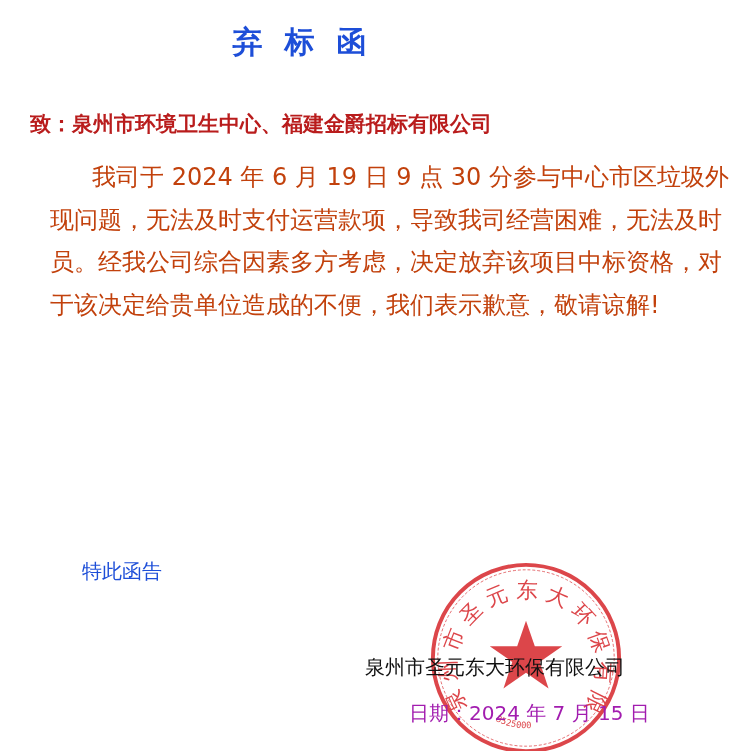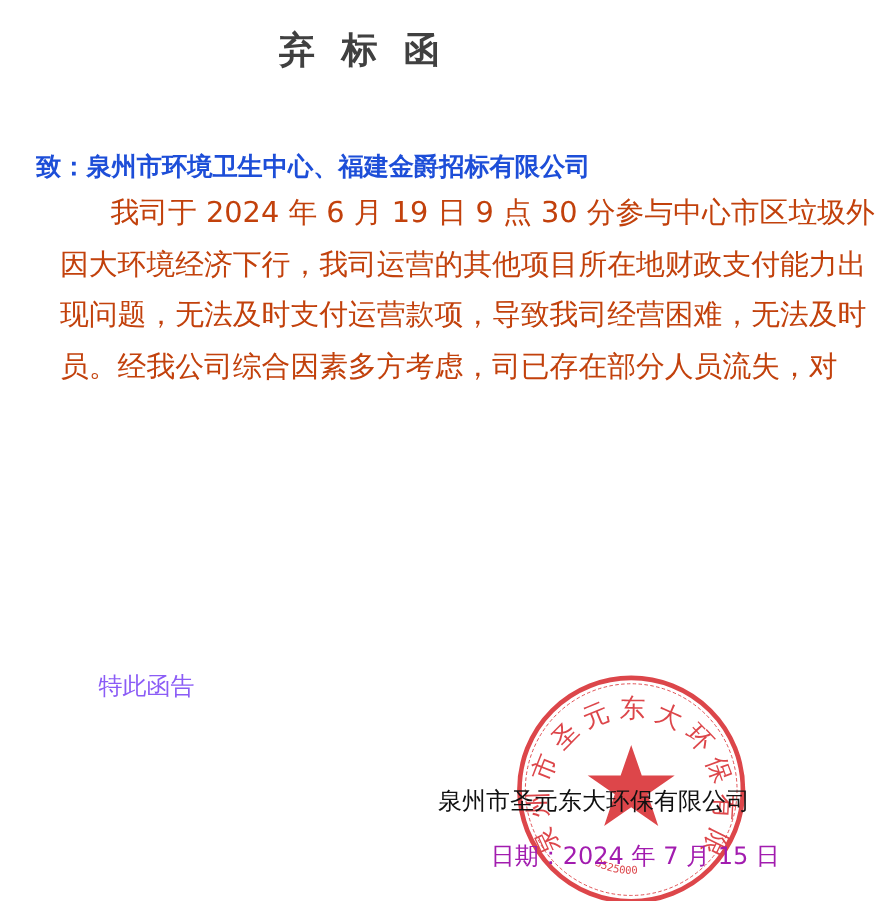--- a/index.html
+++ b/index.html
@@ -18,29 +18,29 @@
   .title {
     position: absolute;
     top: 22px;
     left: 0;
     width: 599px;
     text-align: center;
     font-size: 30px;
     font-weight: bold;
     letter-spacing: 22px;
     text-indent: 22px;
-    color: #404040;
+    color: #1d4ed8;
   }
   .addressee {
     position: absolute;
-    top: 125px;
+    top: 110px;
     left: 30px;
     font-size: 21px;
     font-weight: bold;
-    color: #1d4ed8;
+    color: #b91c1c;
     white-space: nowrap;
   }
   .body-lines {
     position: absolute;
     top: 160px;
     left: 50px;
     width: 620px;
   }
   .line {
     height: 42.7px;
@@ -50,21 +50,21 @@
     color: #c2410c;
   }
   .line.indent {
     padding-left: 42px;
   }
   .closing {
     position: absolute;
     top: 558px;
     left: 82px;
     font-size: 20px;
-    color: #8b5cf6;
+    color: #1d4ed8;
   }
   .seal {
     position: absolute;
     left: 428px;
     top: 560px;
     width: 196px;
     height: 196px;
     opacity: 0.85;
   }
   .signature {
@@ -87,23 +87,23 @@
 </style>
 </head>
 <body>
 
 <div class="title">弃标函</div>
 
 <div class="addressee">致：泉州市环境卫生中心、福建金爵招标有限公司</div>
 
 <div class="body-lines">
   <div class="line indent">我司于 2024 年 6 月 19 日 9 点 30 分参与中心市区垃圾外</div>
-  <div class="line">因大环境经济下行，我司运营的其他项目所在地财政支付能力出</div>
   <div class="line">现问题，无法及时支付运营款项，导致我司经营困难，无法及时</div>
-  <div class="line">员。经我公司综合因素多方考虑，司已存在部分人员流失，对</div>
+  <div class="line">员。经我公司综合因素多方考虑，决定放弃该项目中标资格，对</div>
+  <div class="line">于该决定给贵单位造成的不便，我们表示歉意，敬请谅解!</div>
 </div>
 
 <div class="closing">特此函告</div>
 
 <svg class="seal" viewBox="0 0 200 200" xmlns="http://www.w3.org/2000/svg">
   <defs>
     <path id="sealArc" d="M 40 150 A 72 72 0 1 1 160 150"></path>
     <path id="codeArc" d="M 62 160 A 68 68 0 0 0 138 160"></path>
   </defs>
   <circle cx="100" cy="100" r="95" fill="none" stroke="#d7262b" stroke-width="4"></circle>

